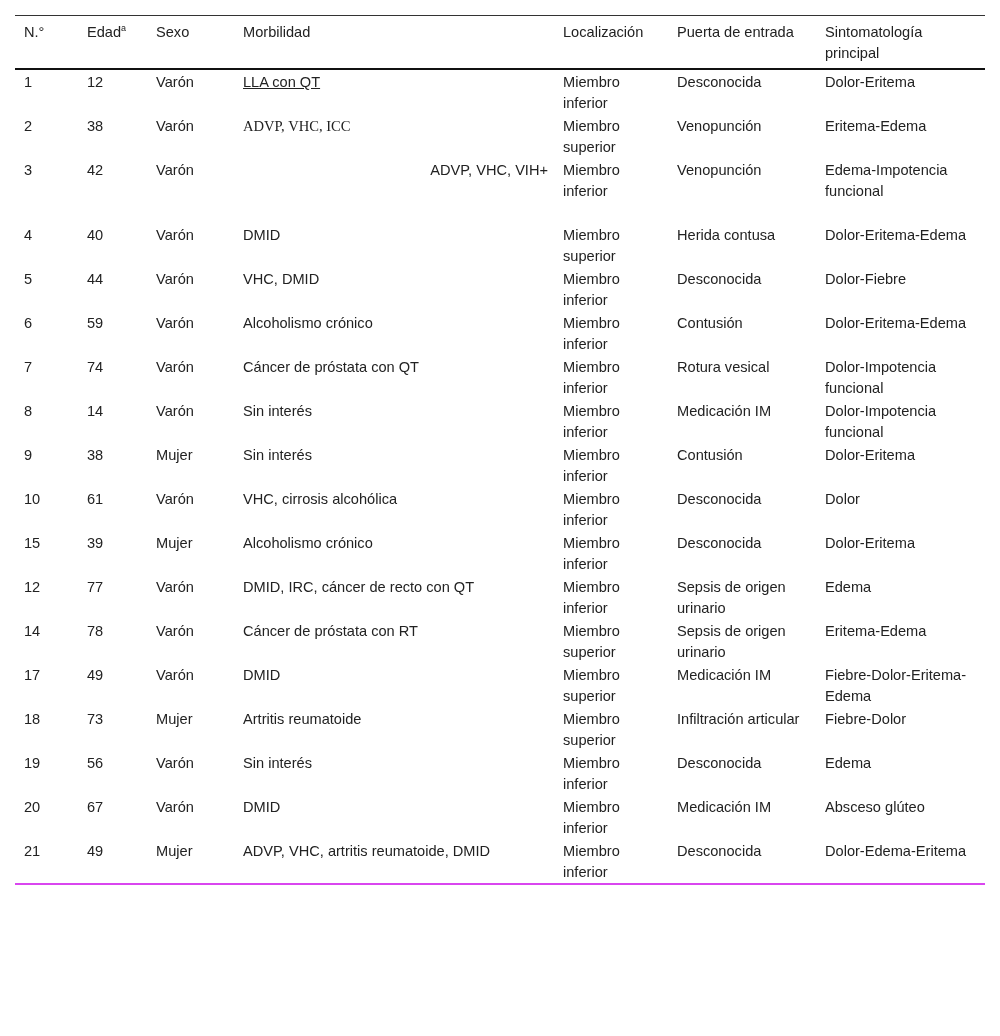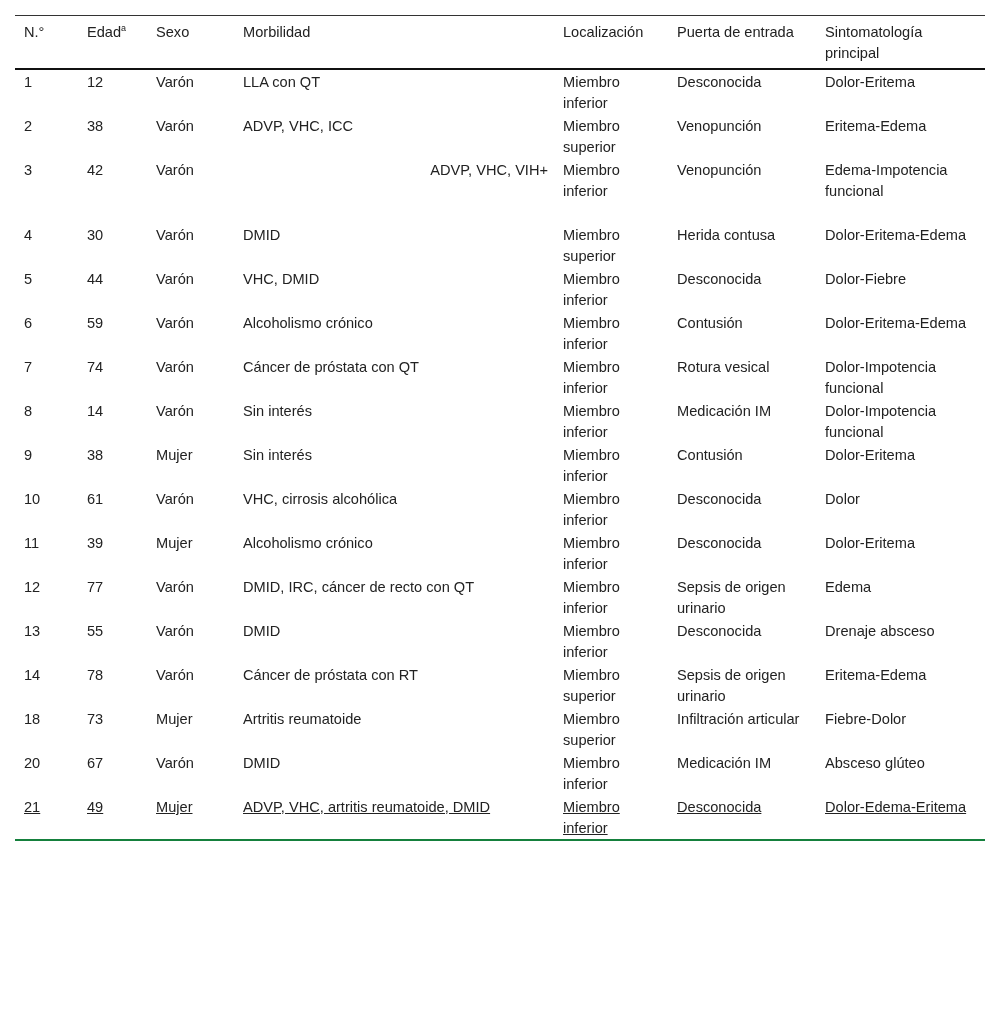--- a/index.html
+++ b/index.html
@@ -4,21 +4,21 @@
 <style>
   html, body { margin: 0; padding: 0; background: #ffffff; }
   body {
     width: 1000px; height: 1036px; overflow: hidden;
     font-family: "Liberation Sans", sans-serif;
     font-size: 14.6px; color: #222222;
   }
   .wrap { position: absolute; left: 15px; top: 15px; width: 970px; }
   table { border-collapse: collapse; width: 970px; table-layout: fixed; }
   thead tr { border-top: 1px solid #333; border-bottom: 2px solid #111; }
-  tbody tr:last-child { border-bottom: 2px solid #15803d; text-decoration: underline; }
+  tbody tr:last-child { border-bottom: 2px solid #d946ef; }
   th, td {
     text-align: left; vertical-align: top; font-weight: normal;
     padding: 0 6px 0 9px; line-height: 21px;
   }
   th { padding-top: 6px; padding-bottom: 4px; height: 42px; }
   td { padding-top: 2px; padding-bottom: 0px; }
   tbody tr { height: 44px; }
   tbody tr.tall { height: 65px; }
   sup { font-size: 9px; line-height: 0; vertical-align: super; }
   col.c1 { width: 63px; } col.c2 { width: 69px; } col.c3 { width: 87px; }
@@ -48,46 +48,46 @@
         <th>Localización</th>
         <th>Puerta de entrada</th>
         <th>Sintomatología principal</th>
       </tr>
     </thead>
     <tbody id="tbody">
         <tr>
           <td>1</td>
           <td>12</td>
           <td>Varón</td>
-          <td style="white-space: pre-wrap;">LLA con QT</td>
+          <td style="white-space: pre-wrap; text-decoration: underline;">LLA con QT</td>
           <td>Miembro inferior</td>
           <td>Desconocida</td>
           <td>Dolor-Eritema</td>
         </tr>
         <tr>
           <td>2</td>
           <td>38</td>
           <td>Varón</td>
-          <td style="white-space: pre-wrap;">ADVP, VHC, ICC</td>
+          <td style="white-space: pre-wrap; font-family: Liberation Serif, serif;">ADVP, VHC, ICC</td>
           <td>Miembro superior</td>
           <td>Venopunción</td>
           <td>Eritema-Edema</td>
         </tr>
         <tr class="tall">
           <td>3</td>
           <td>42</td>
           <td>Varón</td>
           <td style="white-space: pre-wrap; text-align: right;">ADVP, VHC, VIH+</td>
           <td>Miembro inferior</td>
           <td>Venopunción</td>
           <td>Edema-Impotencia funcional</td>
         </tr>
         <tr>
           <td>4</td>
-          <td>30</td>
+          <td>40</td>
           <td>Varón</td>
           <td style="white-space: pre-wrap;">DMID</td>
           <td>Miembro superior</td>
           <td>Herida contusa</td>
           <td>Dolor-Eritema-Edema</td>
         </tr>
         <tr>
           <td>5</td>
           <td>44</td>
           <td>Varón</td>
@@ -135,63 +135,72 @@
         <tr>
           <td>10</td>
           <td>61</td>
           <td>Varón</td>
           <td style="white-space: pre-wrap;">VHC, cirrosis alcohólica</td>
           <td>Miembro inferior</td>
           <td>Desconocida</td>
           <td>Dolor</td>
         </tr>
         <tr>
-          <td>11</td>
+          <td>15</td>
           <td>39</td>
           <td>Mujer</td>
           <td style="white-space: pre-wrap;">Alcoholismo crónico</td>
           <td>Miembro inferior</td>
           <td>Desconocida</td>
           <td>Dolor-Eritema</td>
         </tr>
         <tr>
           <td>12</td>
           <td>77</td>
           <td>Varón</td>
           <td style="white-space: pre-wrap;">DMID, IRC, cáncer de recto con QT</td>
           <td>Miembro inferior</td>
           <td>Sepsis de origen urinario</td>
           <td>Edema</td>
         </tr>
         <tr>
-          <td>13</td>
-          <td>55</td>
-          <td>Varón</td>
-          <td style="white-space: pre-wrap;">DMID</td>
-          <td>Miembro inferior</td>
-          <td>Desconocida</td>
-          <td>Drenaje absceso</td>
-        </tr>
-        <tr>
           <td>14</td>
           <td>78</td>
           <td>Varón</td>
           <td style="white-space: pre-wrap;">Cáncer de próstata con RT</td>
           <td>Miembro superior</td>
           <td>Sepsis de origen urinario</td>
           <td>Eritema-Edema</td>
         </tr>
         <tr>
+          <td>17</td>
+          <td>49</td>
+          <td>Varón</td>
+          <td style="white-space: pre-wrap;">DMID</td>
+          <td>Miembro superior</td>
+          <td>Medicación IM</td>
+          <td>Fiebre-Dolor-Eritema-Edema</td>
+        </tr>
+        <tr>
           <td>18</td>
           <td>73</td>
           <td>Mujer</td>
           <td style="white-space: pre-wrap;">Artritis reumatoide</td>
           <td>Miembro superior</td>
           <td>Infiltración articular</td>
           <td>Fiebre-Dolor</td>
+        </tr>
+        <tr>
+          <td>19</td>
+          <td>56</td>
+          <td>Varón</td>
+          <td style="white-space: pre-wrap;">Sin interés</td>
+          <td>Miembro inferior</td>
+          <td>Desconocida</td>
+          <td>Edema</td>
         </tr>
         <tr>
           <td>20</td>
           <td>67</td>
           <td>Varón</td>
           <td style="white-space: pre-wrap;">DMID</td>
           <td>Miembro inferior</td>
           <td>Medicación IM</td>
           <td>Absceso glúteo</td>
         </tr>

